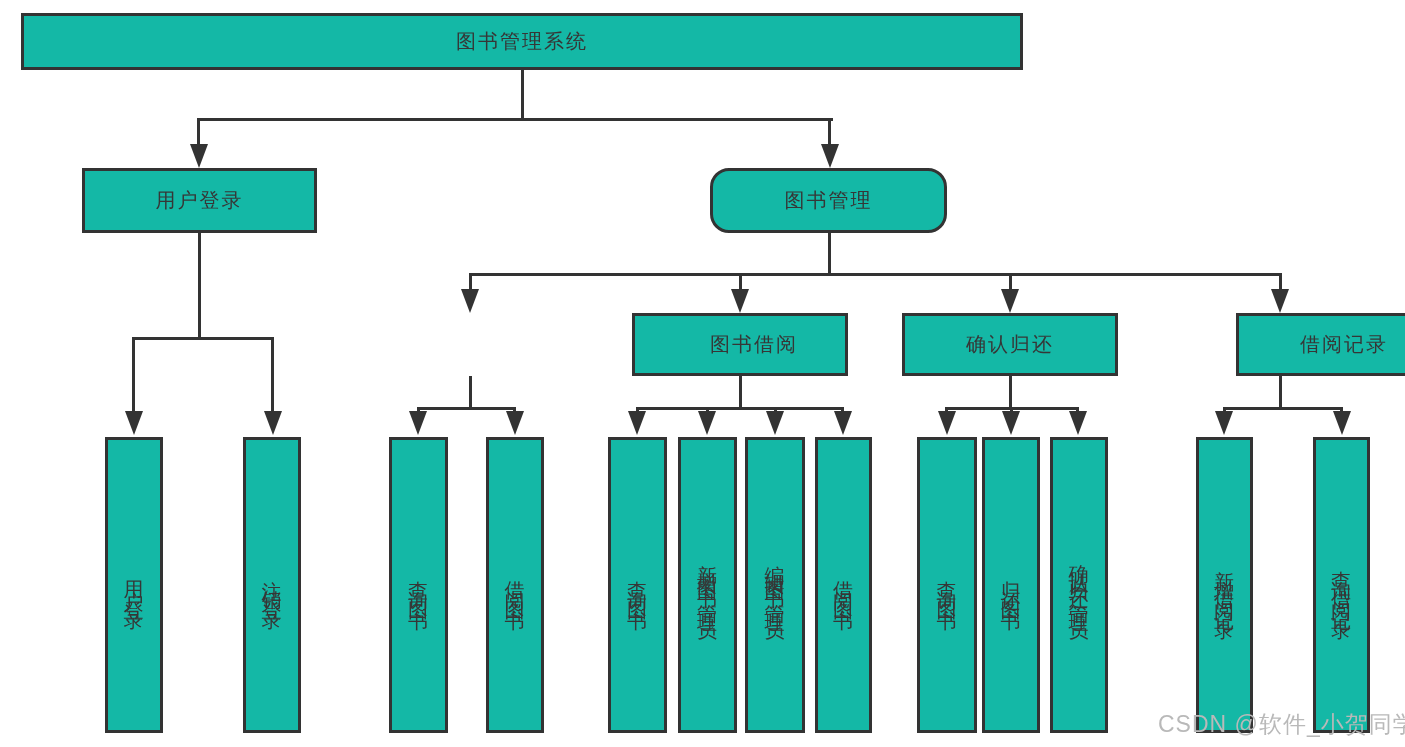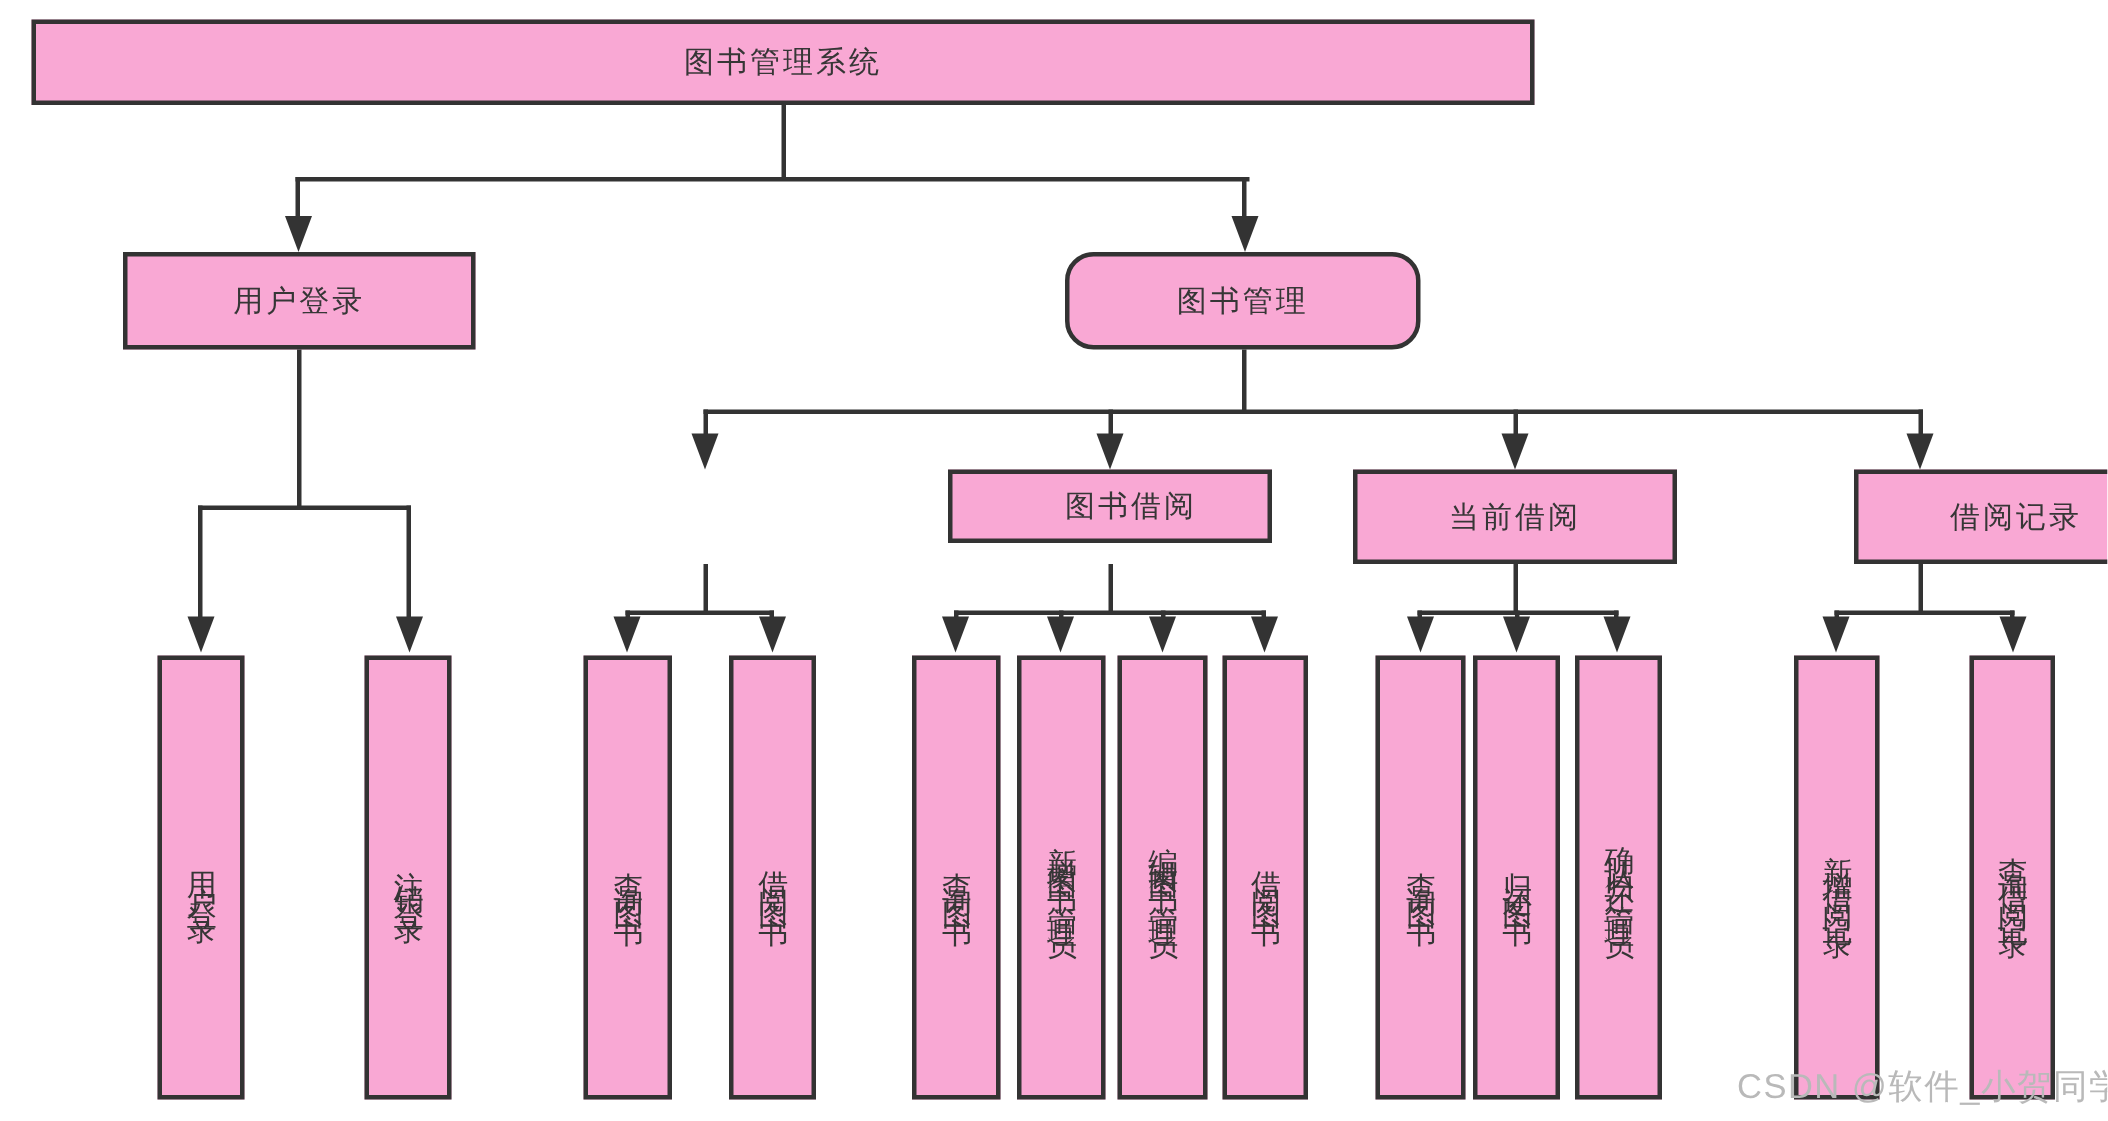--- a/index.html
+++ b/index.html
@@ -7,21 +7,21 @@
     position:relative;
     width:1405px;height:747px;
     background:#fff;
     font-family:"Liberation Sans","DejaVu Sans",sans-serif;
     overflow:hidden;
   }
   .box{
     position:absolute;
     box-sizing:border-box;
     border:3px solid #333;
-    background:#f9a8d4;
+    background:#14b8a6;
     display:flex;
     align-items:center;
     justify-content:center;
     color:#363636;
   }
   .hlabel{
     font-size:20px;
     letter-spacing:2px;
     white-space:nowrap;
     color:#363636;
@@ -87,25 +87,25 @@
   <div class="line" style="left:469px;top:273px;width:813px;height:3px;"></div>
   <div class="line" style="left:469px;top:273px;width:3px;height:20px;"></div>
   <div class="arrowhead" style="left:461px;top:289px;"></div>
   <div class="line" style="left:739px;top:273px;width:3px;height:20px;"></div>
   <div class="arrowhead" style="left:731px;top:289px;"></div>
   <div class="line" style="left:1009px;top:273px;width:3px;height:20px;"></div>
   <div class="arrowhead" style="left:1001px;top:289px;"></div>
   <div class="line" style="left:1279px;top:273px;width:3px;height:20px;"></div>
   <div class="arrowhead" style="left:1271px;top:289px;"></div>
 
-  <div class="box" style="left:632px;top:313px;width:216px;height:49px;padding-left:28px;">
+  <div class="box" style="left:632px;top:313px;width:216px;height:63px;padding-left:28px;">
     <span class="hlabel">图书借阅</span>
   </div>
   <div class="box" style="left:902px;top:313px;width:216px;height:63px;">
-    <span class="hlabel">当前借阅</span>
+    <span class="hlabel">确认归还</span>
   </div>
   <div class="box" style="left:1236px;top:313px;width:216px;height:63px;">
     <span class="hlabel">借阅记录</span>
   </div>
 
   <div class="line" style="left:469px;top:376px;width:3px;height:34px;"></div>
   <div class="line" style="left:417px;top:407px;width:99px;height:3px;"></div>
   <div class="line" style="left:417px;top:407px;width:3px;height:14px;"></div>
   <div class="arrowhead" style="left:409px;top:411px;"></div>
   <div class="line" style="left:513px;top:407px;width:3px;height:14px;"></div>

